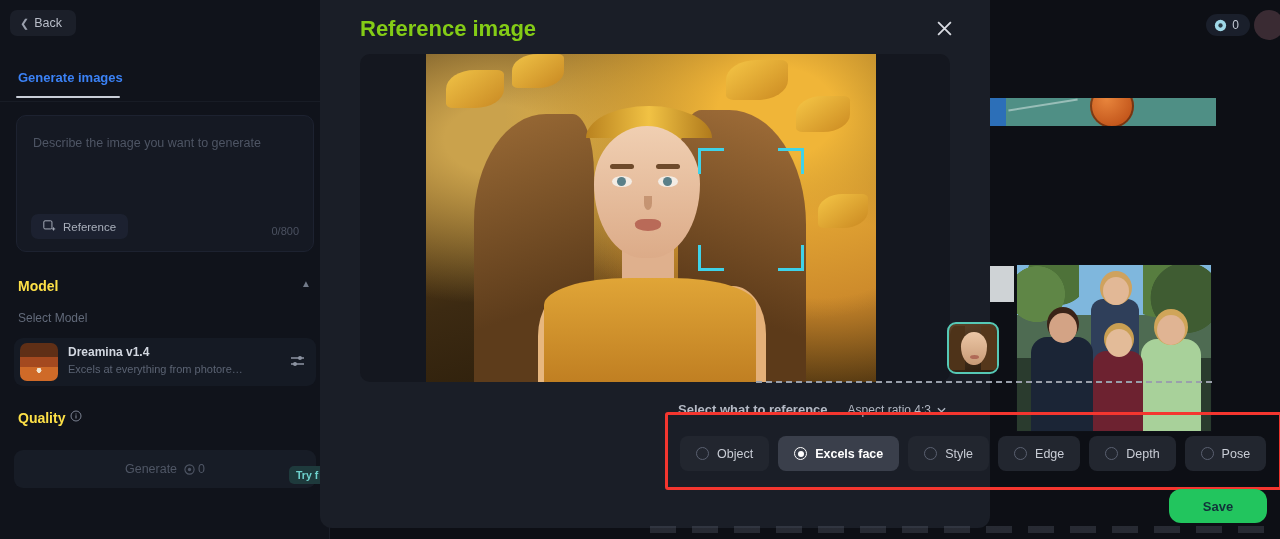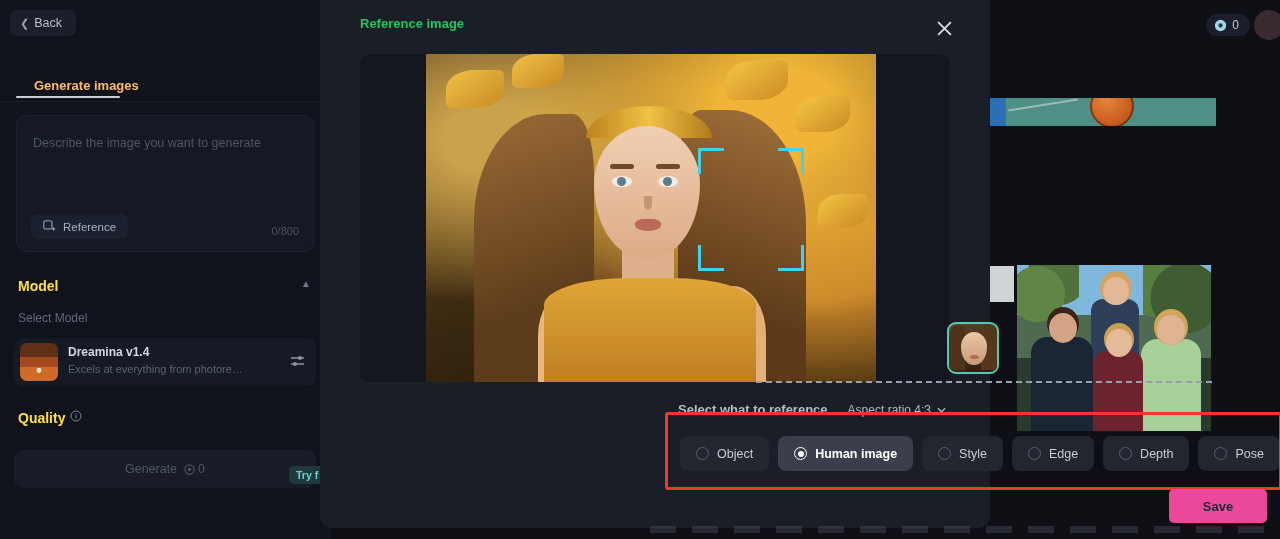--- a/index.html
+++ b/index.html
@@ -27,22 +27,22 @@
     background: #1b1f29; border-radius: 7px;
     font-size: 12.5px; color: #b9bec9;
   }
   .chev-left { font-size: 11px; color: #9aa0ad; line-height: 1; }
 
   .tabs-row {
     position: absolute; left: 0; top: 62px; width: 330px; height: 40px;
     border-bottom: 1px solid #181c25;
   }
   .tab-item {
-    position: absolute; left: 18px; top: 16px;
-    font-size: 13px; color: #fdba74; font-weight: 600; padding-bottom: 9px; margin-left: 16px;
+    position: absolute; left: 18px; top: 8px;
+    font-size: 13px; color: #3b82f6; font-weight: 600; padding-bottom: 9px;
   }
   .tab-underline {
     position: absolute; left: 16px; top: 96px; width: 104px; height: 2px;
     background: #c9ced8; border-radius: 2px;
   }
 
   .prompt-box {
     position: absolute; left: 16px; top: 115px; width: 298px; height: 137px;
     background: #151923; border: 1px solid #1d2230; border-radius: 10px;
   }
@@ -166,21 +166,21 @@
 
   
   .modal {
     position: absolute; left: 320px; top: 0; width: 670px; height: 528px;
     background: #1a1e27;
     border-radius: 0 0 12px 12px;
     z-index: 10;
   }
   .modal-title {
     position: absolute; left: 40px; top: 16px;
-    font-size: 13px; font-weight: 700; color: #22c55e;
+    font-size: 22px; font-weight: 700; color: #84cc16;
   }
   .modal-close {
     position: absolute; right: 32px; top: 14px;
     width: 28px; height: 28px;
     display: flex; align-items: center; justify-content: center;
     color: #d8dbe2;
   }
 
   .image-stage {
     position: absolute; left: 40px; top: 54px; width: 590px; height: 328px;
@@ -310,21 +310,21 @@
   }
 
   .redbox {
     position: absolute; left: 345px; top: 412px; width: 617px; height: 78px;
     border: 3px solid #f4362f; border-radius: 3px; z-index: 8;
     pointer-events: none;
   }
 
   .save-btn {
     position: absolute; left: 849px; top: 489px; width: 98px; height: 34px;
-    background: #ec4899; border-radius: 5px;
+    background: #22c55e; border-radius: 12px;
     display: flex; align-items: center; justify-content: center;
     font-size: 13px; font-weight: 700; color: #12303a; z-index: 9;
   }
   .footer-strip {
     position: absolute; left: 330px; top: 526px; width: 650px; height: 7px;
     opacity: .28; z-index: 9;
     background: repeating-linear-gradient(90deg, #6a7080 0 26px, transparent 26px 42px);
   }
 </style>
 </head>
@@ -476,21 +476,21 @@
       </svg>
     </div>
 
     <div class="options-row">
       <div class="opt">
         <span class="radio"></span>
         <span>Object</span>
       </div>
       <div class="opt selected">
         <span class="radio"></span>
-        <span>Human image</span>
+        <span>Excels face</span>
       </div>
       <div class="opt">
         <span class="radio"></span>
         <span>Style</span>
       </div>
       <div class="opt">
         <span class="radio"></span>
         <span>Edge</span>
       </div>
       <div class="opt">

